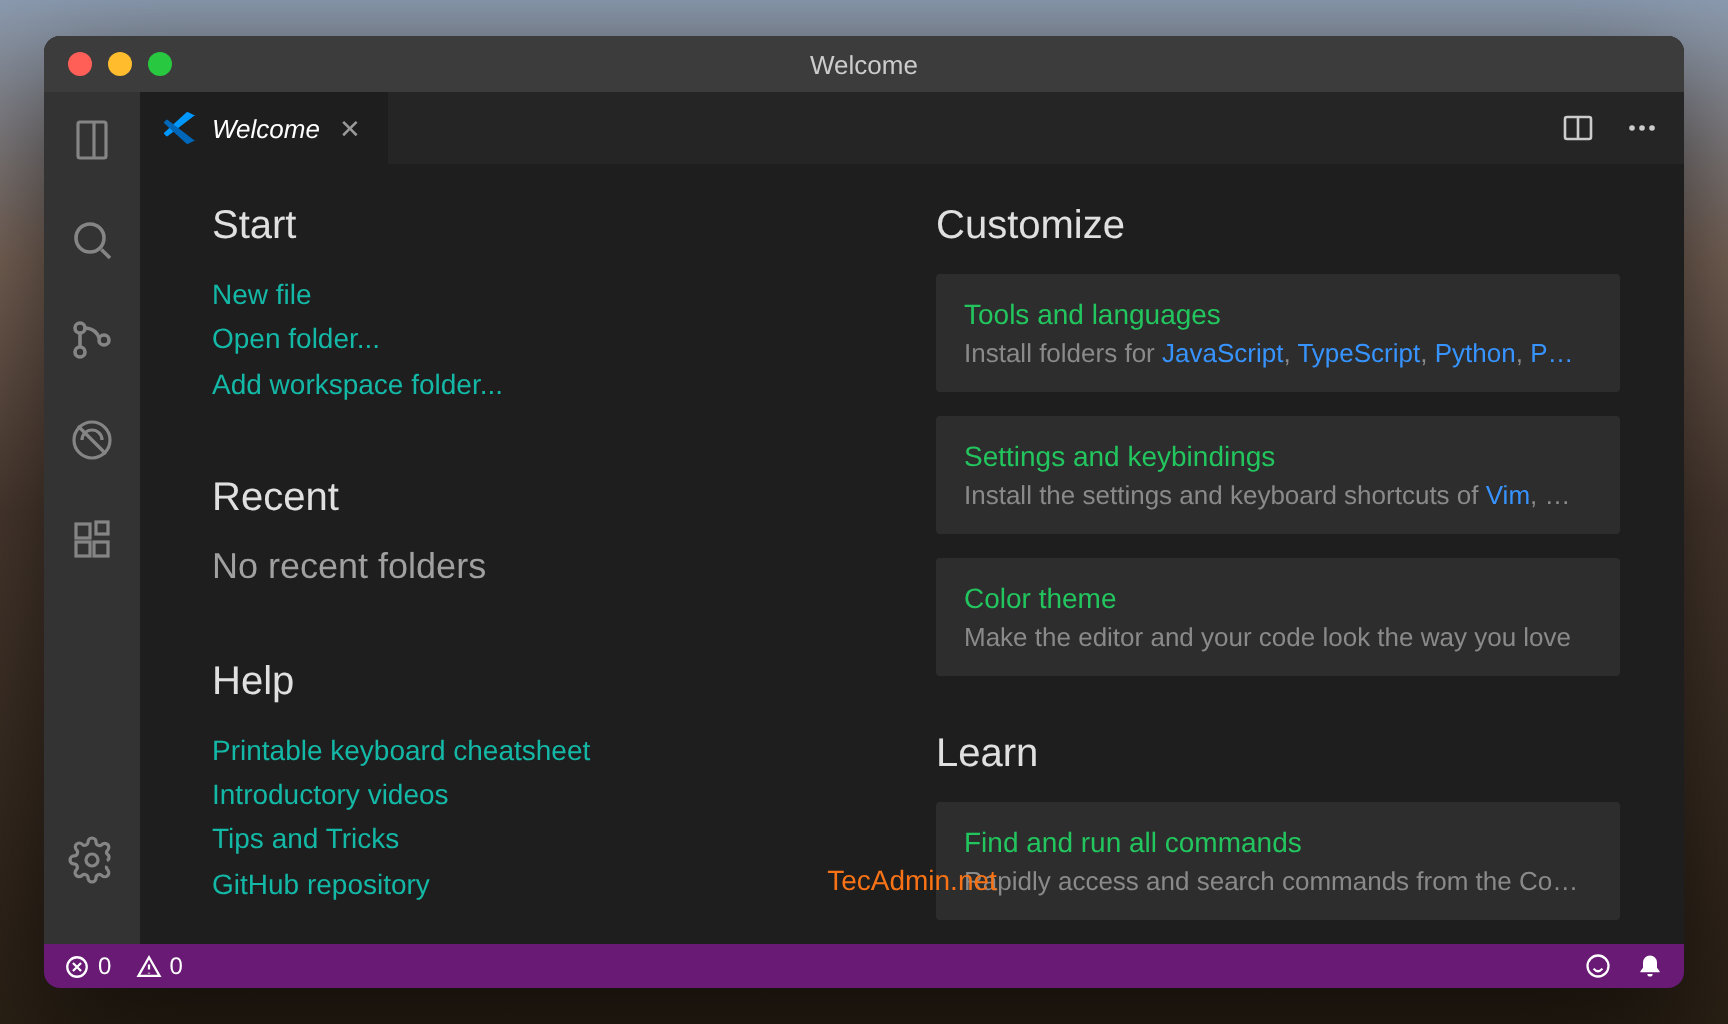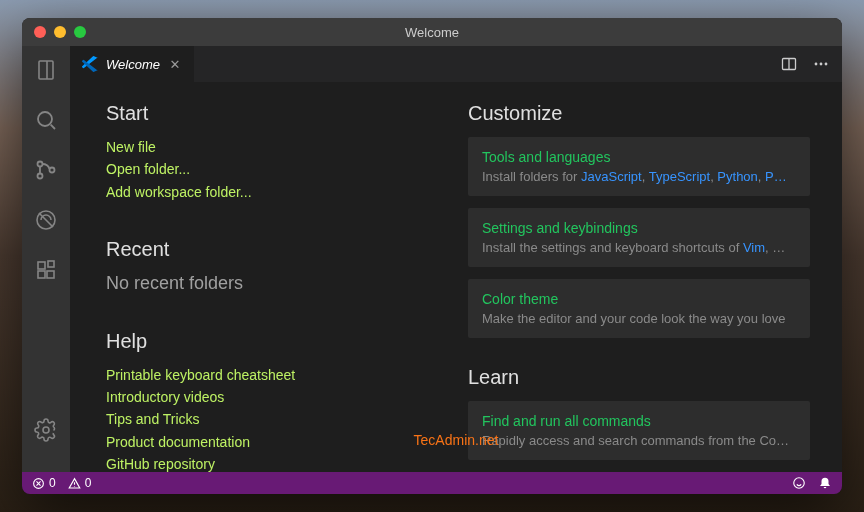--- a/index.html
+++ b/index.html
@@ -24,21 +24,21 @@
 .tab-close { width: 14px; height: 14px; display: flex; align-items: center; justify-content: center; color: #999; cursor: pointer; font-style: normal; }
 .tabbar-spacer { flex: 1; }
 .tabbar-actions { display: flex; gap: 14px; padding-right: 12px; color: #ccc; }
 .tabbar-action { width: 18px; height: 18px; display: flex; align-items: center; justify-content: center; cursor: pointer; }
 .content { flex: 1; background: #1e1e1e; overflow-y: auto; padding: 20px 32px 20px 36px; display: flex; gap: 20px; position: relative; color: #ccc; }
 .content::-webkit-scrollbar { width: 12px; }
 .content::-webkit-scrollbar-thumb { background: #4a4a4a; border-radius: 6px; }
 .col { flex: 1; min-width: 0; }
 .section-heading { font-size: 20px; color: #e0e0e0; font-weight: 400; margin-bottom: 12px; }
 .links { display: flex; flex-direction: column; gap: 2px; margin-bottom: 36px; }
-.link { color: #bef264; font-size: 14px; cursor: pointer; line-height: 1.45; }
+.link { color: #14b8a6; font-size: 14px; cursor: pointer; line-height: 1.45; }
 .muted { color: #a0a0a0; font-size: 18px; margin-bottom: 36px; }
 .cards { display: flex; flex-direction: column; gap: 12px; margin-bottom: 28px; }
 .card { background: #2d2d2d; padding: 12px 14px; border-radius: 2px; cursor: pointer; }
 .card-title { color: #22c55e; font-size: 14px; margin-bottom: 4px; }
 .card-desc { color: #8a8a8a; font-size: 13px; white-space: nowrap; overflow: hidden; text-overflow: ellipsis; }
 .card-desc .hl { color: #3794ff; text-align: right; }
 .statusbar { height: 22px; background: #681a75; display: flex; align-items: center; padding: 0 10px; color: #fff; font-size: 12px; gap: 12px; }
 .status-item { display: flex; align-items: center; gap: 4px; cursor: pointer; }
 .statusbar-spacer { flex: 1; }
 .watermark { position: absolute; left: 50%; bottom: 24px; transform: translateX(-50%); color: #f97316; font-size: 14px; pointer-events: none; }
@@ -145,21 +145,20 @@
           </div>
 
           <div class="section-heading">Recent</div>
           <div class="muted">No recent folders</div>
 
           <div class="section-heading">Help</div>
           <div class="links">
             <a class="link">Printable keyboard cheatsheet</a>
             <a class="link">Introductory videos</a>
             <a class="link">Tips and Tricks</a>
-            <a class="link">Product documentation</a>
             <a class="link">GitHub repository</a>
           </div>
         </div>
 
         <div class="col">
           <div class="section-heading">Customize</div>
           <div class="cards">
             <div class="card">
               <div class="card-title">Tools and languages</div>
               <div class="card-desc"><span>Install folders for </span><span class="hl">JavaScript</span>, <span class="hl">TypeScript</span>, <span class="hl">Python</span>, <span class="hl">P…</span></div>

